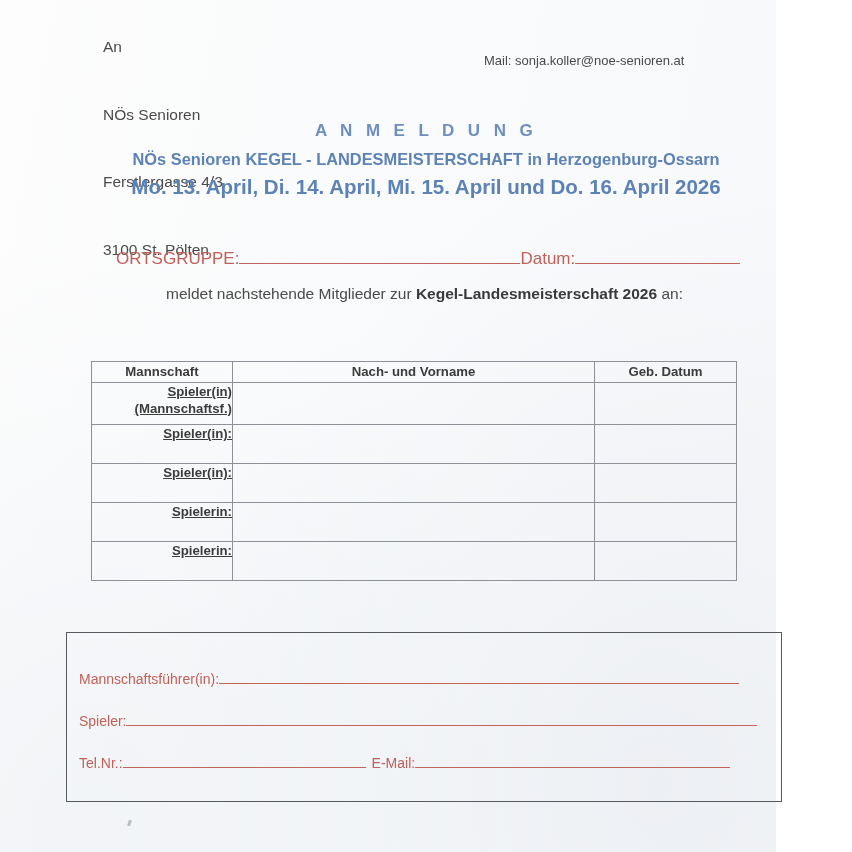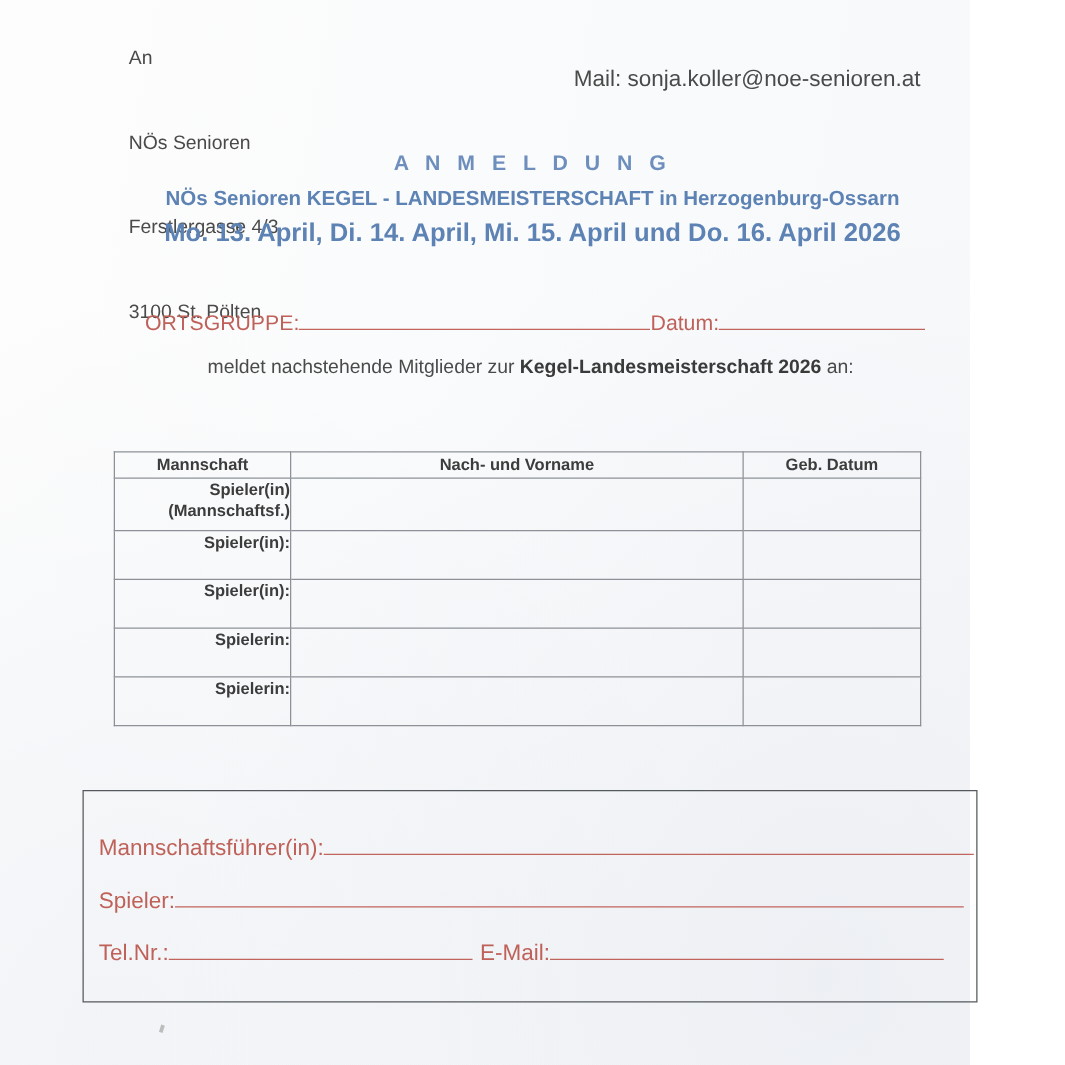--- a/index.html
+++ b/index.html
@@ -42,23 +42,23 @@
     top: -9px;
     font-size: 15.5px;
     line-height: 22.5px;
     color: #4a4a4a;
     white-space: pre;
   }
   .address div { white-space: pre; }
 
   .mail-line {
     position: absolute;
-    left: 459px;
+    left: 484px;
     top: 53px;
-    font-size: 18px;
+    font-size: 13px;
     color: #4a4a4a;
     white-space: nowrap;
   }
 
   
   .title-wrap {
     position: absolute;
     left: 0;
     top: 120px;
     width: 852px;
@@ -146,38 +146,39 @@
   .col-date  { width: 142px; }
 
   .rowlabel {
     text-align: right;
     padding-right: 9px;
     font-weight: bold;
     font-size: 13.2px;
     vertical-align: top;
     padding-top: 3px;
     line-height: 17px;
+    text-decoration: underline;
   }
   .r-tall { height: 42px; }
   .r-norm { height: 39px; }
   .cell-blank { }
 
   
   .box {
     position: absolute;
     left: 66px;
     top: 632px;
     width: 716px;
     height: 170px;
     border: 1.6px solid #55585c;
     box-sizing: border-box;
   }
   .field {
     position: absolute;
-    font-size: 18px;
+    font-size: 14px;
     color: #bf6159;
     white-space: nowrap;
   }
   .field .lbl { display: inline-block; vertical-align: baseline; }
   .field .rule {
     display: inline-block;
     vertical-align: baseline;
     border-bottom: 1.4px solid #c1645c;
     height: 15px;
   }

